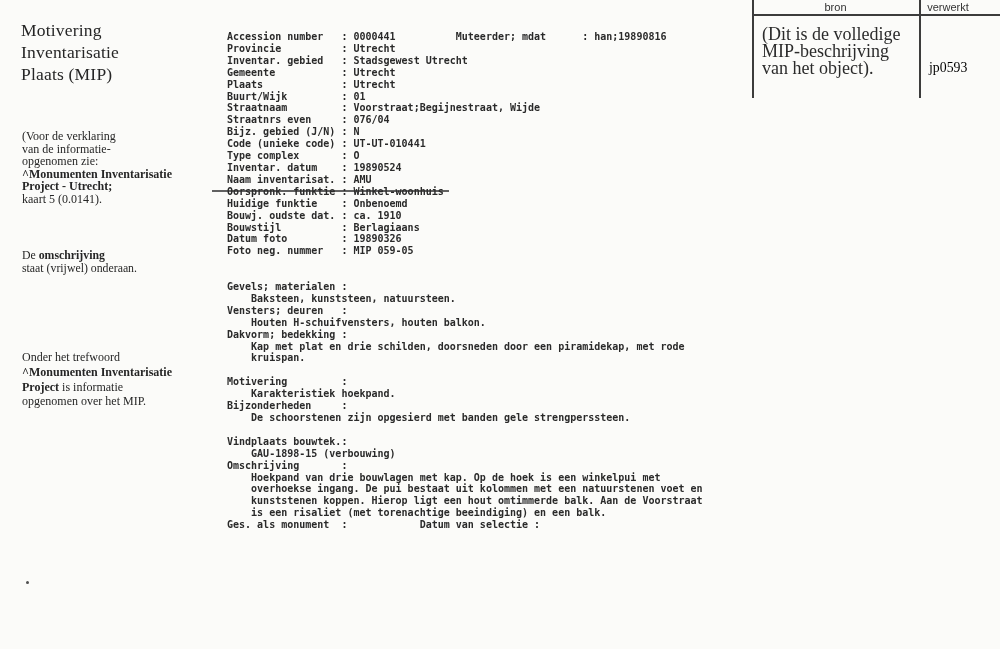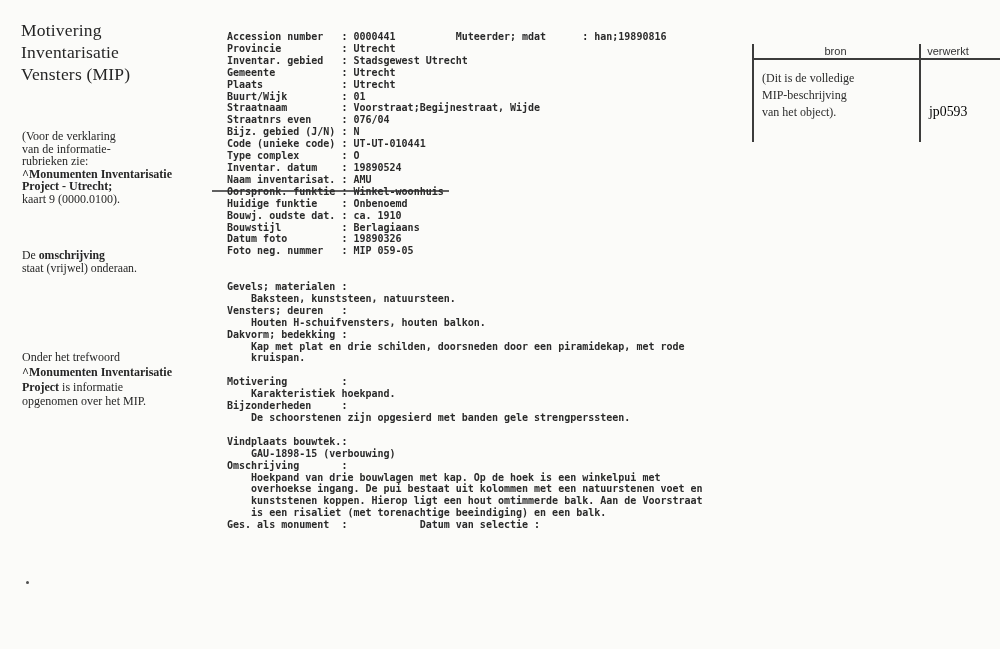--- a/index.html
+++ b/index.html
@@ -43,36 +43,36 @@
     font-size:10px;line-height:11.9px;
     color:var(--ink-mono);
     white-space:pre;
   }
   .strike{
     position:absolute;left:212px;top:190px;
     width:237px;height:1.5px;
     background:rgba(45,45,45,0.75);
   }
   
-  .stamp{position:absolute;left:0;top:0;width:1000px;height:100px;margin-top:44px;}
+  .stamp{position:absolute;left:0;top:0;width:1000px;height:100px;}
   .v-line{position:absolute;top:0;width:1.5px;height:98px;background:var(--line);}
   .v1{left:752px;}
   .v2{left:919px;}
   .h-line{position:absolute;left:752px;top:14px;width:248px;height:1.5px;background:var(--line);}
   .hdr{
     position:absolute;top:1px;
     font-family:"Liberation Sans", sans-serif;
     font-size:11px;color:#333;text-align:center;
   }
   .hdr-bron{left:752px;width:167px;}
   .hdr-verwerkt{left:919px;width:58px;}
   .bron-note{
     position:absolute;left:762px;top:26px;
     font-family:"Liberation Serif", serif;
-    font-size:12px;line-height:16.8px;
+    font-size:18px;line-height:16.8px;
     color:#2b2b2b;white-space:nowrap;
   }
   .verwerkt-value{
     position:absolute;left:929px;top:60px;
     font-family:"Liberation Serif", serif;
     font-size:13.8px;color:#000000;
   }
   .speck{
     position:absolute;left:26px;top:581px;
     width:3px;height:3px;border-radius:50%;
@@ -80,30 +80,30 @@
   }
 </style>
 </head>
 <body>
 
 <div class="page">
 
   <div class="title">
       <div>Motivering</div>
       <div>Inventarisatie</div>
-      <div>Vensters (MIP)</div>
+      <div>Plaats (MIP)</div>
     </div>
 
   <div class="note note1">
       <div><span>(Voor de verklaring</span></div>
       <div><span>van de informatie-</span></div>
-      <div><span>rubrieken zie:</span></div>
+      <div><span>opgenomen zie:</span></div>
       <div><span class="bold">^Monumenten Inventarisatie</span></div>
       <div><span class="bold">Project - Utrecht;</span></div>
-      <div><span>kaart 9 (0000.0100).</span></div>
+      <div><span>kaart 5 (0.0141).</span></div>
     </div>
 
   <div class="note note2">
       <div><span>De </span><span class="bold">omschrijving</span></div>
       <div><span>staat (vrijwel) onderaan.</span></div>
     </div>
 
   <div class="note note3">
       <div><span>Onder het trefwoord</span></div>
       <div><span class="bold">^Monumenten Inventarisatie</span></div>

